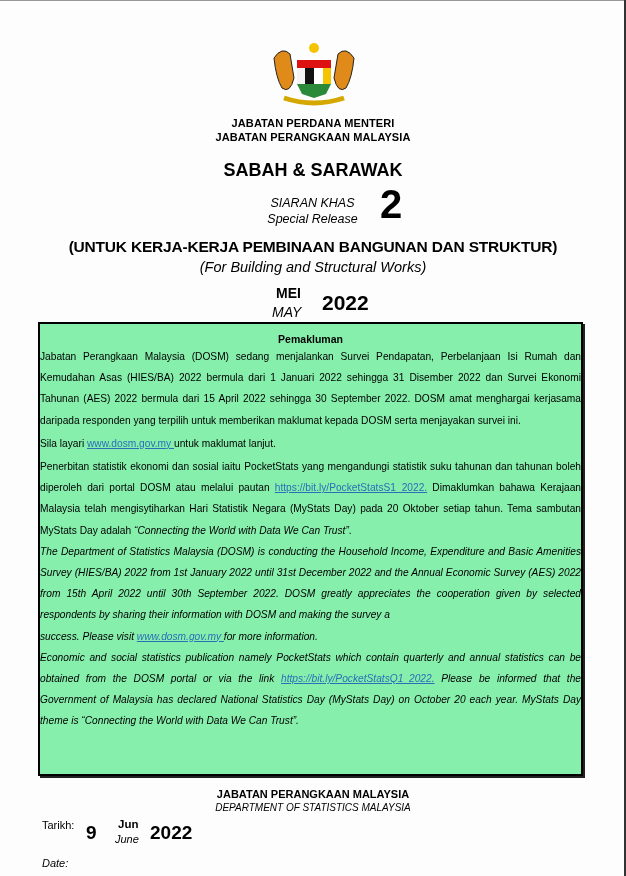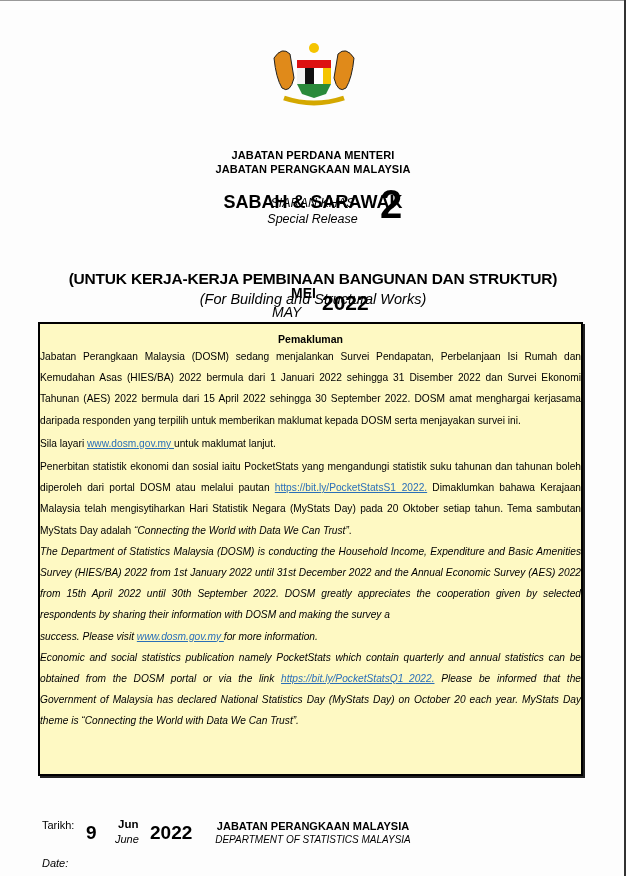--- a/index.html
+++ b/index.html
@@ -3,34 +3,34 @@
 <meta charset="utf-8">
 <style>
   html, body { margin:0; padding:0; }
   body {
     width:626px; height:876px; overflow:hidden; background:#fdfdfd;
     font-family:"Liberation Sans", sans-serif; color:#000; position:relative;
   }
   .page-edge { position:absolute; right:0; top:0; width:2px; height:876px; background:#333; }
   .page-top { position:absolute; left:0; top:0; width:626px; height:1px; background:#999; }
   .crest { position:absolute; left:264px; top:38px; width:100px; height:70px; }
-  .center { position:absolute; left:0; width:626px; text-align:center;margin-top:32px; }
+  .center { position:absolute; left:0; width:626px; text-align:center; }
   .hdr1 { top:116px; font-size:11px; font-weight:bold; line-height:14px; letter-spacing:0.1px; }
   .hdr2 { top:130px; font-size:11px; font-weight:bold; line-height:14px; letter-spacing:0.1px; }
   .region { top:160px; font-size:18px; font-weight:bold; }
   .sk { position:absolute; left:250px; top:195px; width:125px; text-align:center; font-style:italic; font-size:12.5px; line-height:16px; }
   .num { position:absolute; left:380px; top:182px; font-size:40px; font-weight:bold; }
   .title { top:238px; font-size:15.5px; font-weight:bold; letter-spacing:-0.2px; }
   .subtitle { top:259px; font-size:14.5px; font-style:italic; }
-  .mon-my { position:absolute; left:276px; top:285px; width:40px; text-align:right; font-size:14px; font-weight:bold; }
+  .mon-my { position:absolute; left:276px; top:285px; width:40px; text-align:left; font-size:14px; font-weight:bold; }
   .mon-en { position:absolute; left:272px; top:304px; width:40px; text-align:left; font-size:14px; font-style:italic; }
   .year { position:absolute; left:322px; top:291px; font-size:21px; font-weight:bold; }
   .box {
     position:absolute; left:38px; top:322px; width:545px; height:454px;
-    border:2px solid #000; box-shadow:2px 2px 0 #222; background:#fef9c3; box-sizing:border-box;
+    border:2px solid #000; box-shadow:2px 2px 0 #222; background:#86efac; box-sizing:border-box;
   }
   .box .head { text-align:center; font-size:10.5px; font-weight:bold; margin-top:8px; line-height:14px; }
   .box p { margin:0; padding:0 0; font-size:10.2px; line-height:21.2px; text-align:justify; }
   .box p.mt { margin-top:2px; }
   .box .ann { margin-top:21px; font-style:italic; }
   .box .it p { font-style:italic; }
   a.link { color:#2a6fb8; text-decoration:underline; }
   .foot1 { top:788px; font-size:11px; font-weight:bold; }
   .foot2 { top:802px; font-size:10px; font-style:italic; }
   .lbl { position:absolute; left:42px; font-size:11px; font-weight:normal; }

